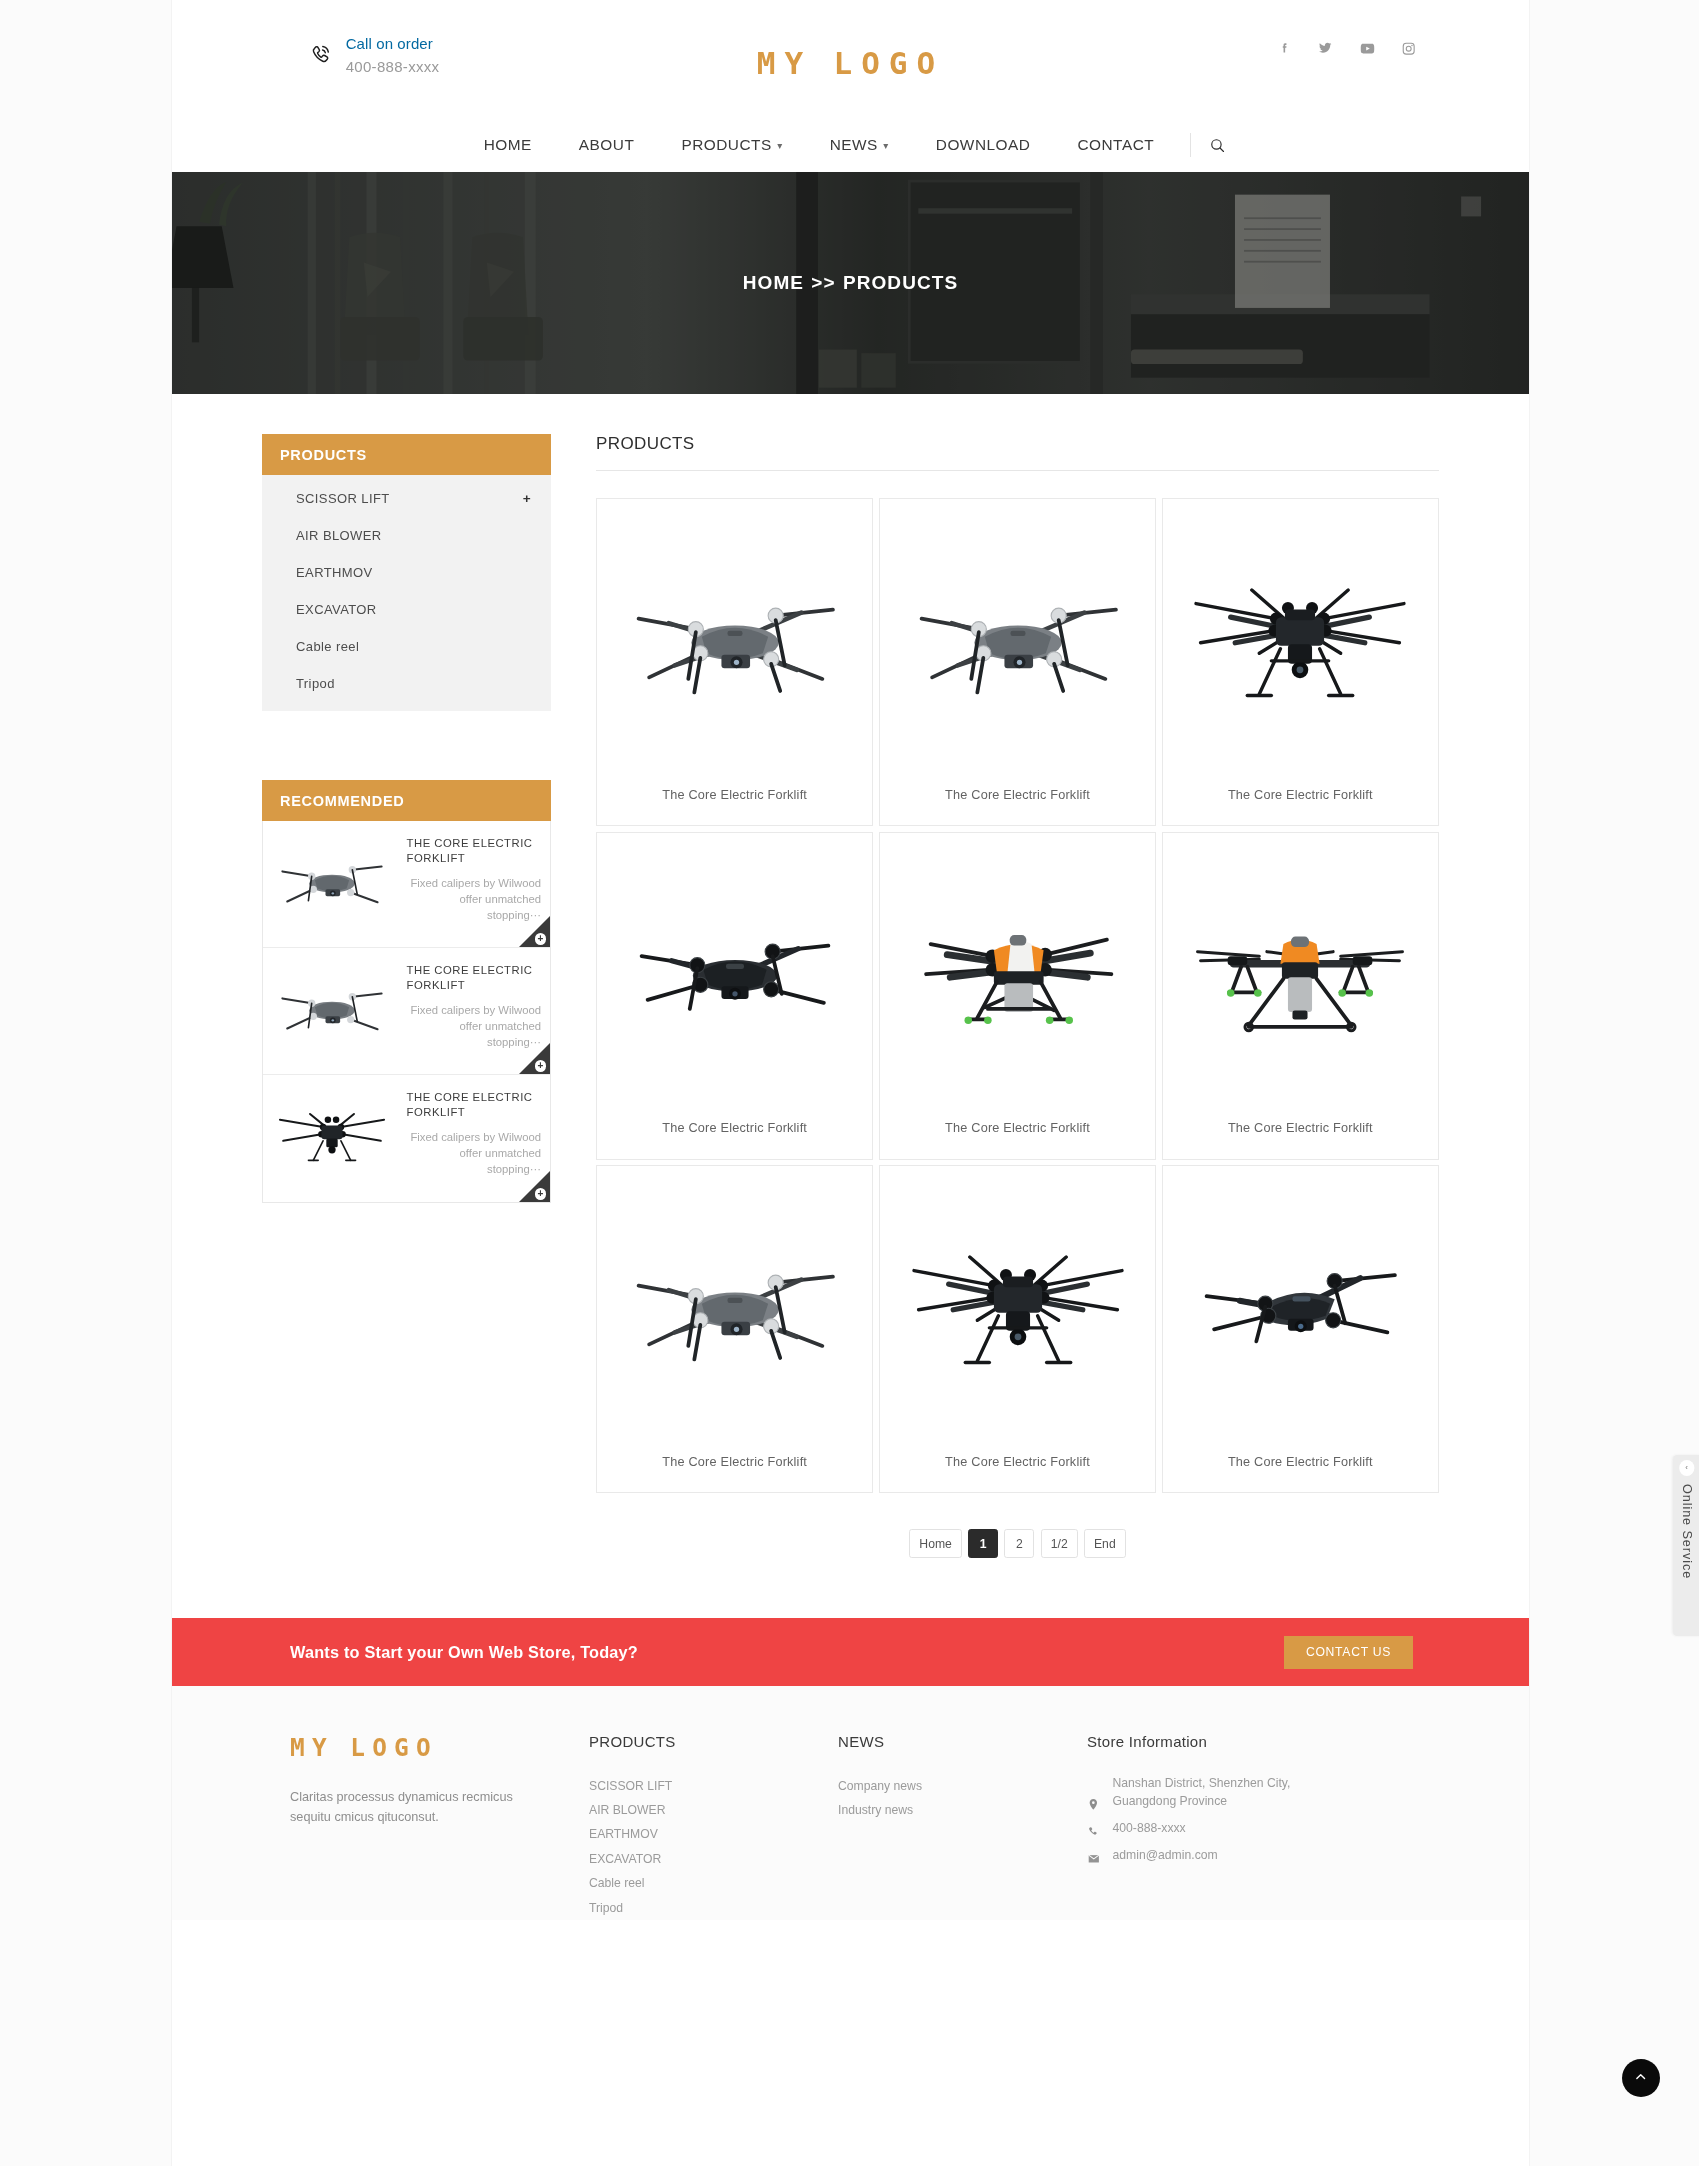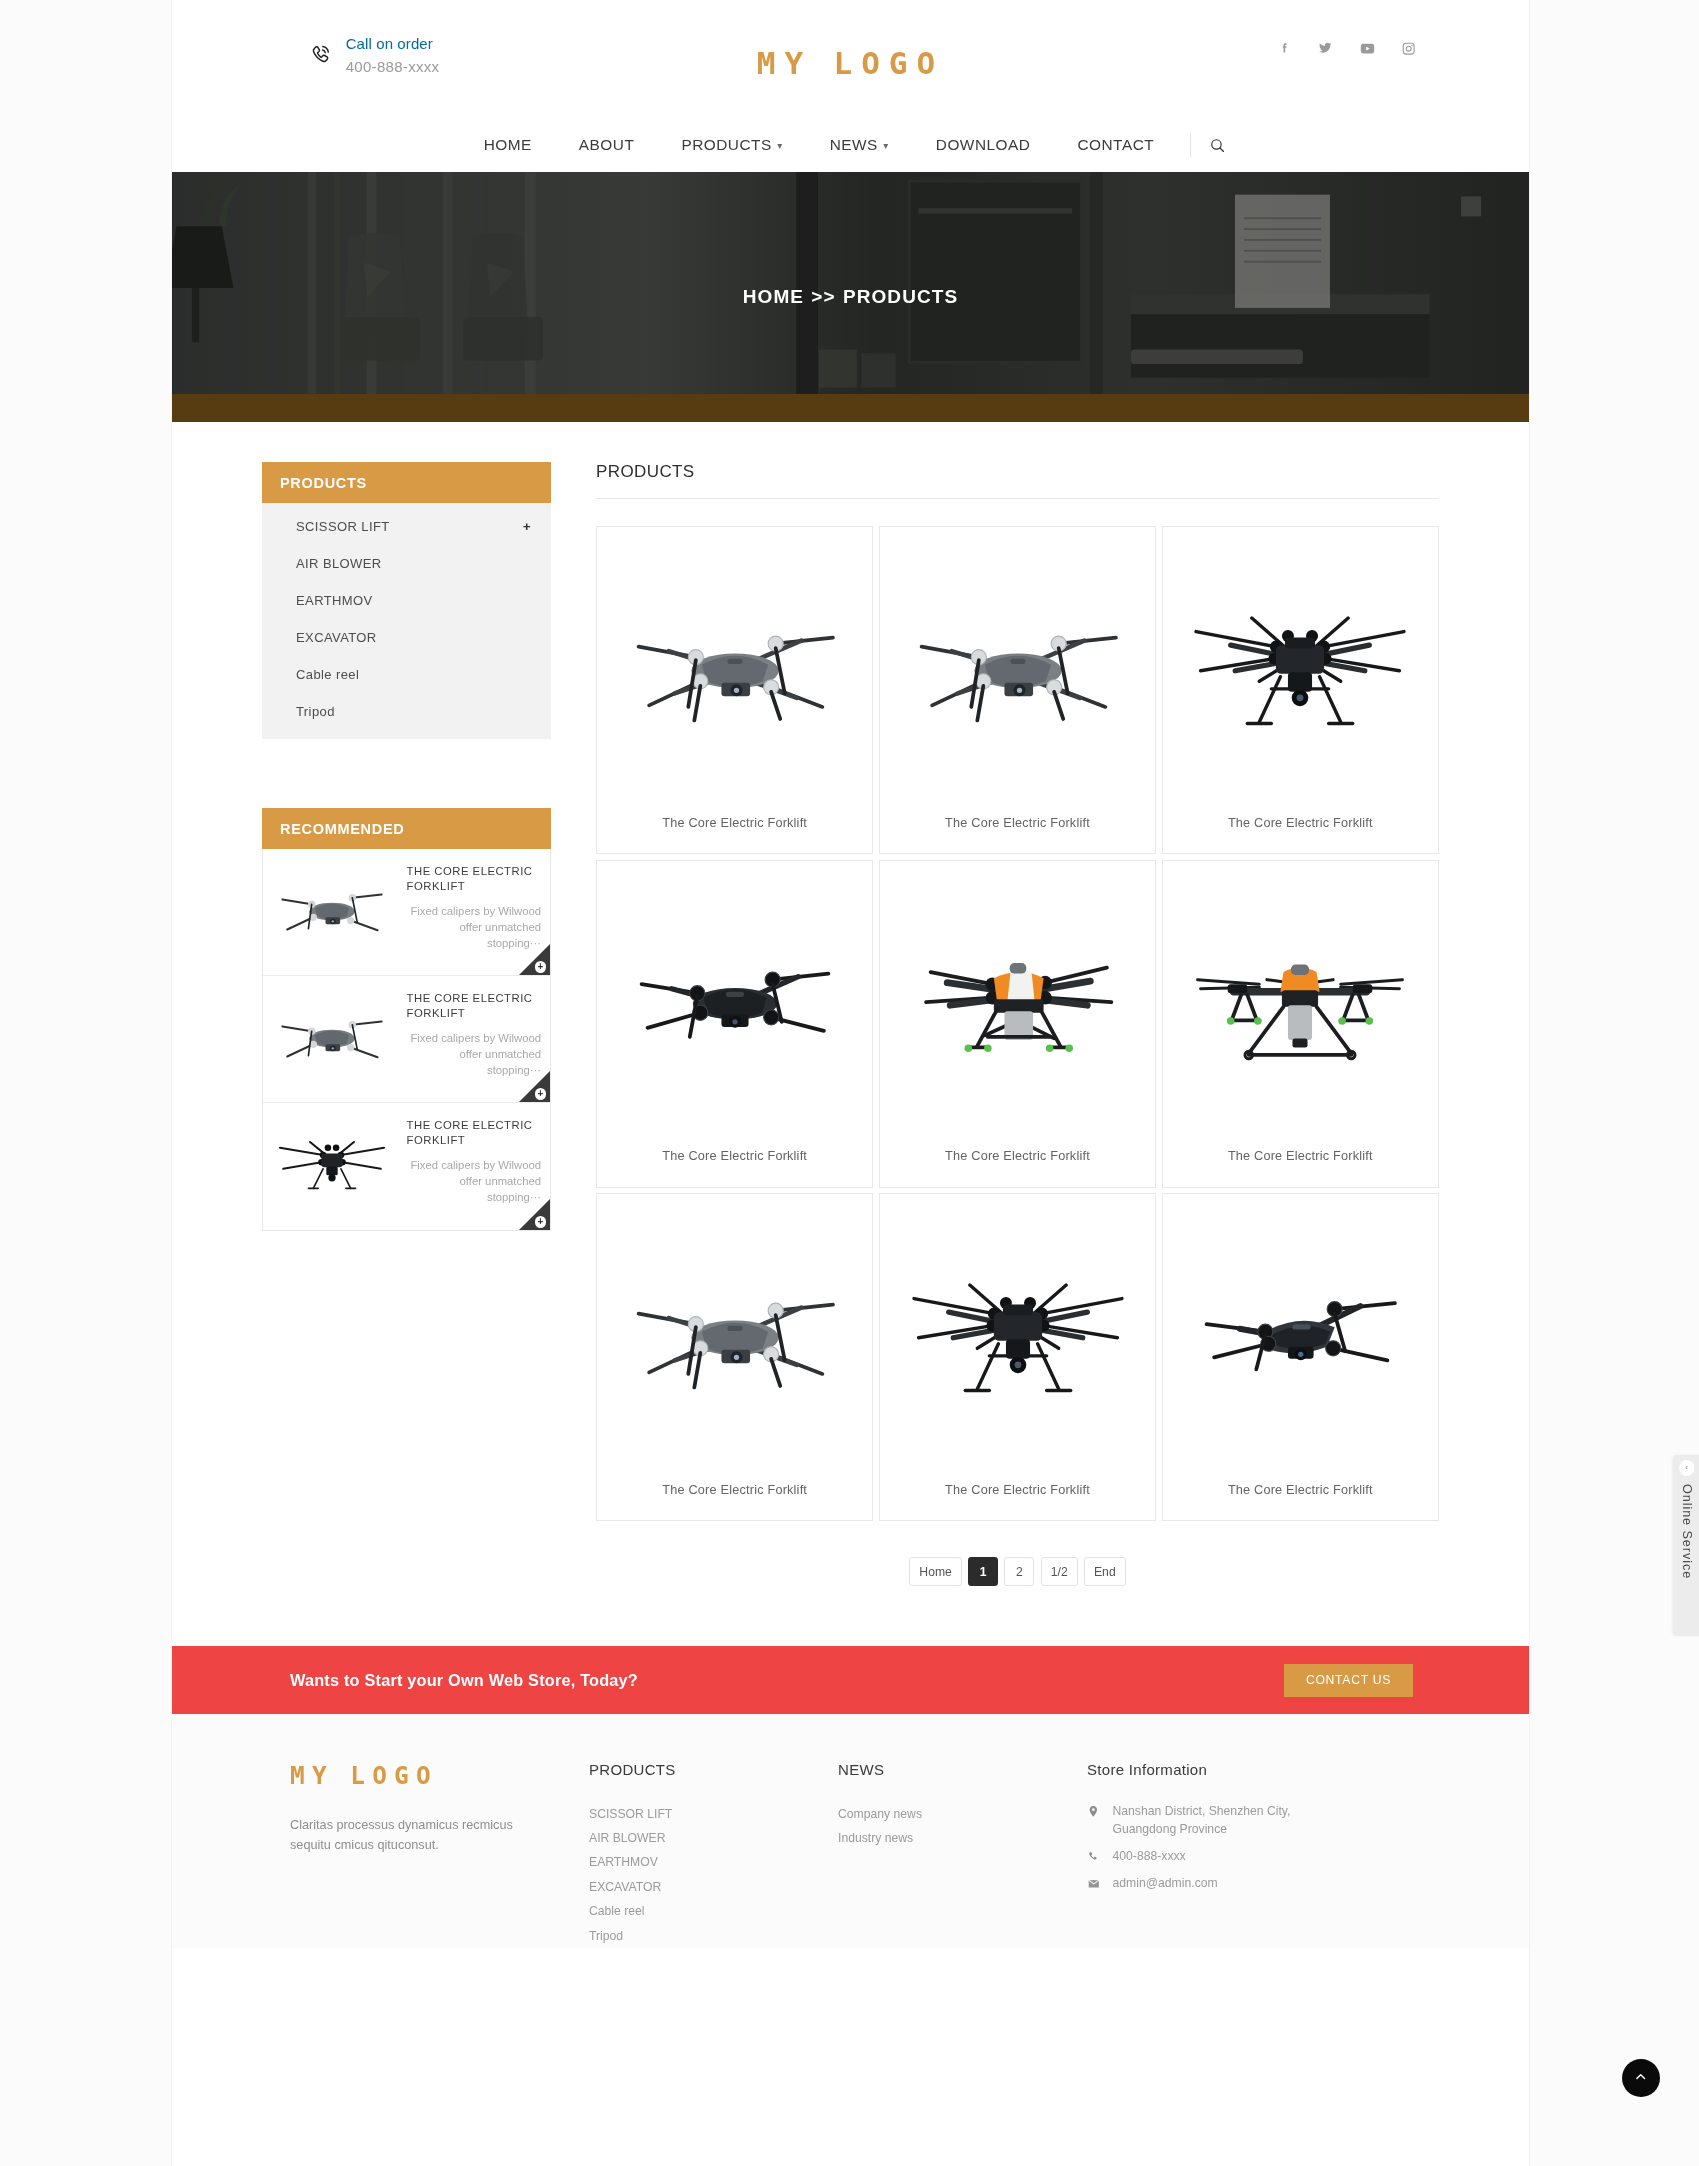--- a/index.html
+++ b/index.html
@@ -58,21 +58,21 @@
     font-size:15.4px; color:#3b3b3b; letter-spacing:0.5px;
     padding:0 23.5px; cursor:pointer; white-space:nowrap;
     display:flex; align-items:center; gap:5.4px; height:54px;
   }
   .caret { font-size:10px; color:#6c6c6c; position:relative; top:0.9px; }
   .nav-sep { width:0.9px; height:23.5px; background:#e3e3e3; margin:0 3.6px 0 12.7px; }
   .search-btn { padding:0 14.5px; cursor:pointer; color:#2b2b2b; line-height:0; }
 
   
   .banner {
-    position:relative; height:250px; overflow:hidden;
+    position:relative; height:222px; overflow:hidden;
     background:#a16207;
   }
   .banner-photo { position:absolute; inset:0; }
   .banner-overlay {
     position:absolute; inset:0;
     background:rgba(28,30,27,.55);
   }
   .banner-crumb {
     position:absolute; left:0; right:0; top:50%; transform:translateY(-50%);
     text-align:center; color:#ffffff;
@@ -194,21 +194,21 @@
   .f-desc { font-size:12.7px; color:#8e8e8e; line-height:1.6; max-width:262px; }
   .f-col { width:249px; }
   .f-col.wide { width:auto; flex:1; }
   .f-head {
     font-size:15px; color:#3a3a3a; letter-spacing:0.3px; margin-bottom:23.5px;
   }
   .f-link {
     display:block; font-size:12.2px; color:#9b9b9b;
     line-height:2.0; cursor:pointer; text-decoration:none;
   }
-  .f-info-row { display:flex; gap:11px; margin-bottom:8.1px; align-items:flex-start; }
+  .f-info-row { display:flex; gap:11px; margin-bottom:8.1px; align-items:flex-end; }
   .f-info-icon { width:14.5px; flex:none; color:#8e8e8e; padding-top:2.7px; line-height:0; }
   .f-info-text { font-size:12.2px; color:#9b9b9b; line-height:1.55; max-width:204px; }
 
   .copyright {
     margin-top:42px; padding:20px 118px 23.5px;
     text-align:center; font-size:11.8px; color:#9b9b9b;
   }
   .copyright .rule {
     height:0.9px; background:#e8e8e8; margin-bottom:20px;
   }

